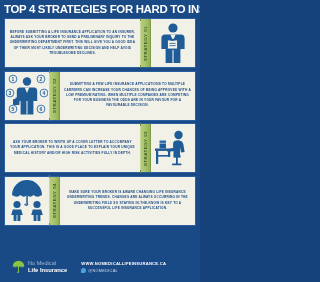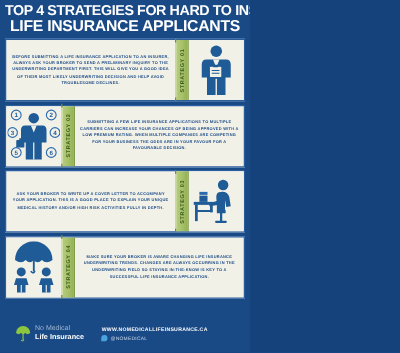--- a/index.html
+++ b/index.html
@@ -104,21 +104,20 @@
   }
   svg { display: block; }
 </style>
 </head>
 <body>
 
 <div class="poster">
 
   <div class="header">
     <div class="title-line1">TOP 4 STRATEGIES FOR HARD TO INSURE</div>
-    <div class="title-line2">LIFE INSURANCE APPLICANTS</div>
   </div>
 
   <div class="rows">
 
     <div class="row flip">
       <div class="art">
         <svg width="34" height="42" viewBox="0 0 34 42">
           <circle cx="17" cy="6" r="4.6" fill="#1f5b96"></circle>
           <path d="M9.2 12.5 L24.8 12.5 C27.4 12.5 28.6 14 28.6 16.6 L28.6 27 L24.4 27 L24.4 41 L9.6 41 L9.6 27 L5.4 27 L5.4 16.6 C5.4 14 6.6 12.5 9.2 12.5 Z" fill="#1f5b96"></path>
           <path d="M14.4 12.5 L17 19 L19.6 12.5 Z" fill="#f2f1e8"></path>

